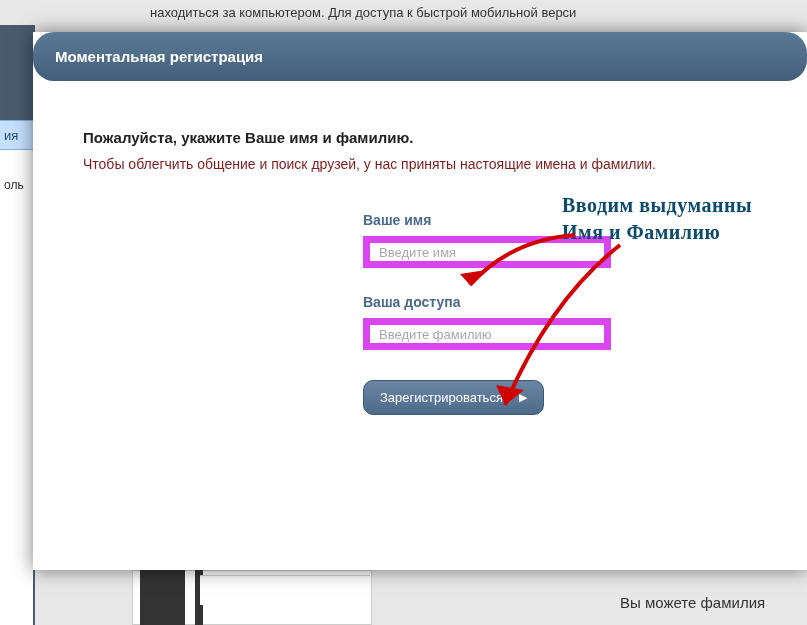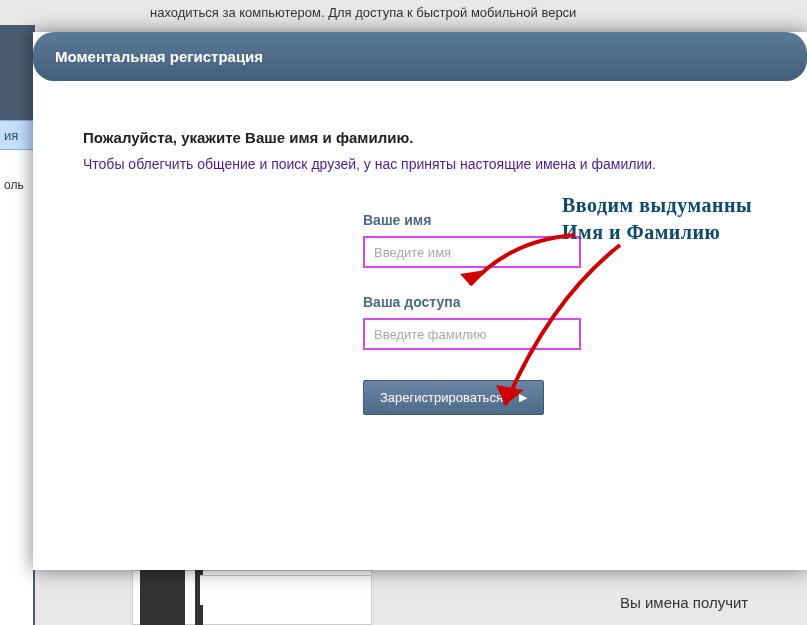--- a/index.html
+++ b/index.html
@@ -105,57 +105,57 @@
     position: relative;
   }
   .prompt-title {
     font-size: 15px;
     font-weight: bold;
     color: #222;
     margin-bottom: 10px;
   }
   .prompt-sub {
     font-size: 14px;
-    color: #4c1d95;
+    color: #7f1d1d;
     margin-bottom: 40px;
   }
   .form-area {
     margin-left: 280px;
     width: 240px;
   }
   .form-label {
     color: #4a6a8a;
     font-weight: bold;
     font-size: 14px;
     margin-bottom: 8px;
   }
   .form-input {
-    width: 218px;
+    width: 248px;
     height: 32px;
-    border: 2px solid #d946ef;
+    border: 7px solid #d946ef;
     padding: 4px 9px;
     font-size: 13px;
     color: #333;
     margin-bottom: 26px;
     font-family: Tahoma, Arial, sans-serif;
   }
   .form-input::placeholder { color: #a8a8a8; }
   .submit-btn {
     background: #5a7594;
     background: linear-gradient(#6b86a4, #4e6a89);
     color: #fff;
     border: 1px solid #3d5877;
     padding: 9px 16px;
     font-size: 13px;
     font-family: Tahoma, Arial, sans-serif;
     cursor: pointer;
     display: inline-flex;
     align-items: center;
     gap: 16px;
-    border-radius: 2px;
+    border-radius: 10px;
     margin-top: 4px;
   }
   .submit-btn .arrow {
     font-size: 11px;
   }
   .annotation {
     position: absolute;
     top: 192px;
     left: 562px;
     color: #0c4a6e;
@@ -192,21 +192,21 @@
 
 <div class="bg-text-top">находиться за компьютером. Для доступа к быстрой мобильной верси</div>
 <div class="bg-strip-left"></div>
 <div class="bg-white-below"></div>
 <div class="bg-tab">ия</div>
 <div class="bg-label">оль</div>
 <div class="bg-box1"></div>
 <div class="bg-dark-boxes"></div>
 <div class="bg-dark-box2"></div>
 <div class="bg-box1-inner"></div>
-<div class="bg-bottom-text">Вы имена получит</div>
+<div class="bg-bottom-text">Вы можете фамилия</div>
 
 <div class="modal">
   <div class="modal-header">Моментальная регистрация</div>
   <div class="modal-body">
     <div class="prompt-title">Пожалуйста, укажите Ваше имя и фамилию.</div>
     <div class="prompt-sub">Чтобы облегчить общение и поиск друзей, у нас приняты настоящие имена и фамилии.</div>
 
     <div class="form-area">
       <div class="form-label">Ваше имя</div>
       <input class="form-input" type="text" placeholder="Введите имя" style="">

